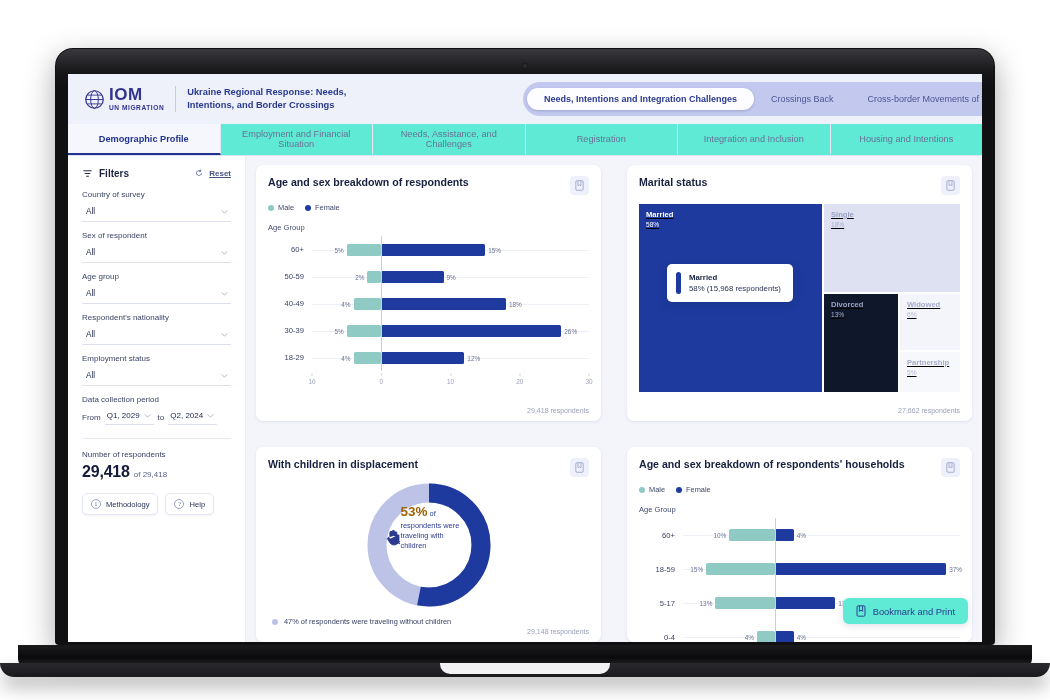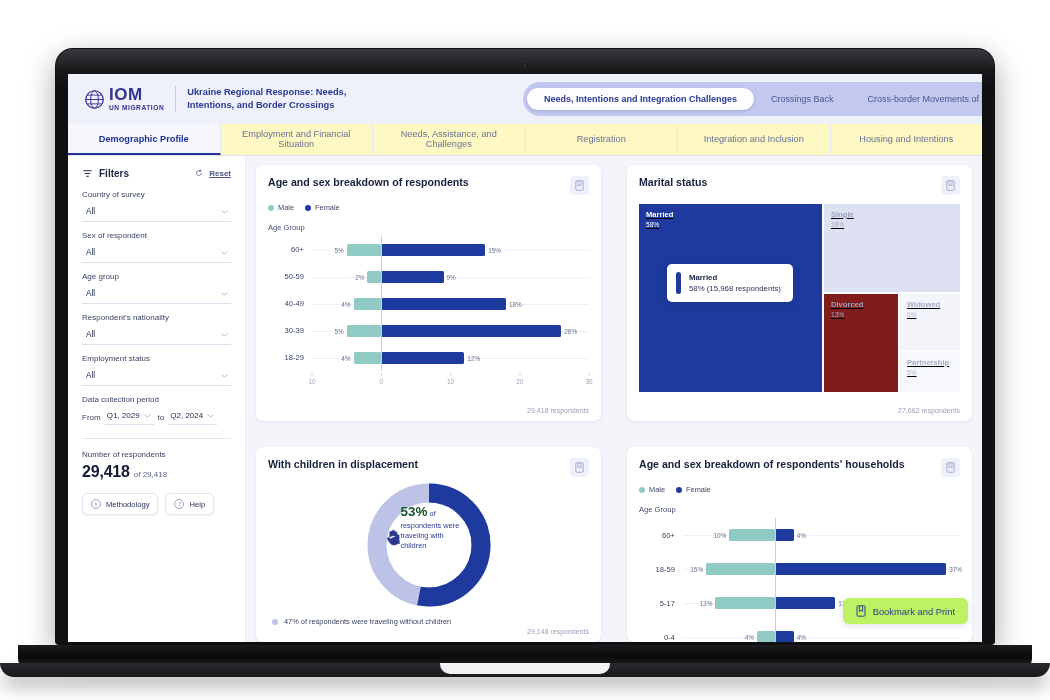--- a/index.html
+++ b/index.html
@@ -93,21 +93,21 @@
     padding: 6px 17px; border-radius: 16px; white-space: nowrap;
   }
   .seg-pill.active {
     background:#fdfdff; box-shadow: 0 1px 3px rgba(20,30,90,.2);
   }
   .seg-pill:not(.active) { font-weight: 400; color:#4c5690; }
 
   
   .tab-bar {
     display: flex; align-items: stretch; height: 32px;
-    background: #fef9c3;
+    background: #5eead4;
     border-bottom: 1px solid #dfe3f4;
   }
   .tab {
     flex: 1 1 0;
     display:flex; align-items:center; justify-content:center;
     font-size: 9.2px; color: #6a7196;
     border-bottom: 2px solid transparent;
     border-right: 1px solid #e2e6f5;
     text-align:center; padding: 0 4px;
   }
@@ -251,21 +251,21 @@
   .tm-left { flex: 0 0 57%; position:relative; }
   .tm-right { flex: 1; display:flex; flex-direction:column; gap:2px; }
   .tm-right-bottom { flex: 1; display:flex; gap:2px; }
   .tm-cell { position:relative; padding: 6px 7px; }
   .tm-cell .n { font-size:7.6px; font-weight:700; line-height:1.2; }
   .tm-cell .p { font-size:6.6px; margin-top:2px; }
   .tm-married { background:#1e3a9e; height:100%; }
   .tm-married .n, .tm-married .p { color:#ffffff; }
   .tm-single { background:#dde1f2; flex: 0 0 47%; }
   .tm-single .n { color:#9aa2c0; } .tm-single .p { color:#a8afca; }
-  .tm-div { background:#7f1d1d; flex:1; }
+  .tm-div { background:#0f172a; flex:1; }
   .tm-div .n { color:#9aa2c0; } .tm-div .p { color:#a8afca; }
   .tm-right-col { flex:1; display:flex; flex-direction:column; gap:2px; }
   .tm-wid { background:#f4f5fa; flex: 0 0 57%; }
   .tm-wid .n { color:#a5accb; } .tm-wid .p { color:#b2b8d2; }
   .tm-part { background:#f7f8fc; flex:1; }
   .tm-part .n { color:#a5accb; } .tm-part .p { color:#b2b8d2; }
   .tooltip {
     position:absolute; left: 28px; top: 60px;
     background:#fff; border-radius:5px;
     box-shadow: 0 3px 10px rgba(20,30,80,.22);
@@ -282,35 +282,35 @@
     display:flex; align-items:center; justify-content:center;
     margin-top: 2px; height: 132px; position:relative;
   }
   .donut { position:relative; width:128px; height:128px; }
   .donut .center-txt {
     position:absolute; left: 36px; top: 22px;
     width: 62px; text-align:left;
     font-size: 7.4px; color:#2b3a8f; line-height: 1.35;
   }
   .donut .center-txt .pct {
-    font-size: 13.5px; font-weight:700; color:#14532d;
+    font-size: 13.5px; font-weight:700; color:#a16207;
   }
   .donut .hand {
     position:absolute; left: 20px; top: 48px;
   }
   .donut-legend {
     display:flex; align-items:center; gap:6px; margin-top: 6px; padding-left:4px;
   }
   .donut-legend .t { font-size:7.4px; color:#3a4165; }
   .donut-legend .d { width:6px;height:6px;border-radius:50%;background:#bcc3e6;}
 
   
   .float-print {
     position:absolute; right: 14px; bottom: 18px;
-    background:#bef264; border-radius:6px;
+    background:#5eead4; border-radius:6px;
     padding: 7px 13px; display:flex; align-items:center; gap:7px;
     box-shadow: 0 2px 7px rgba(30,40,100,.13);
     z-index: 9;
   }
   .float-print .t { font-size:9.4px; color:#2b3a8f; font-weight:400; }
 </style>
 </head>
 <body>
 
 <div class="laptop">

